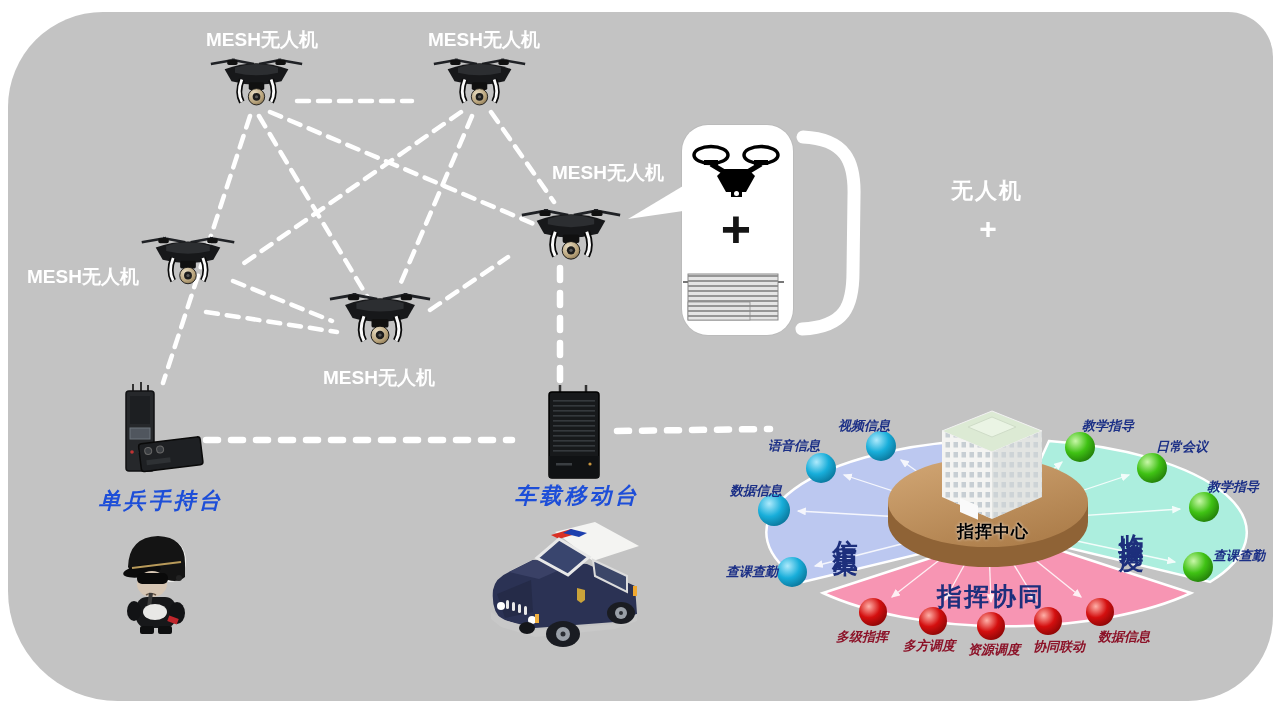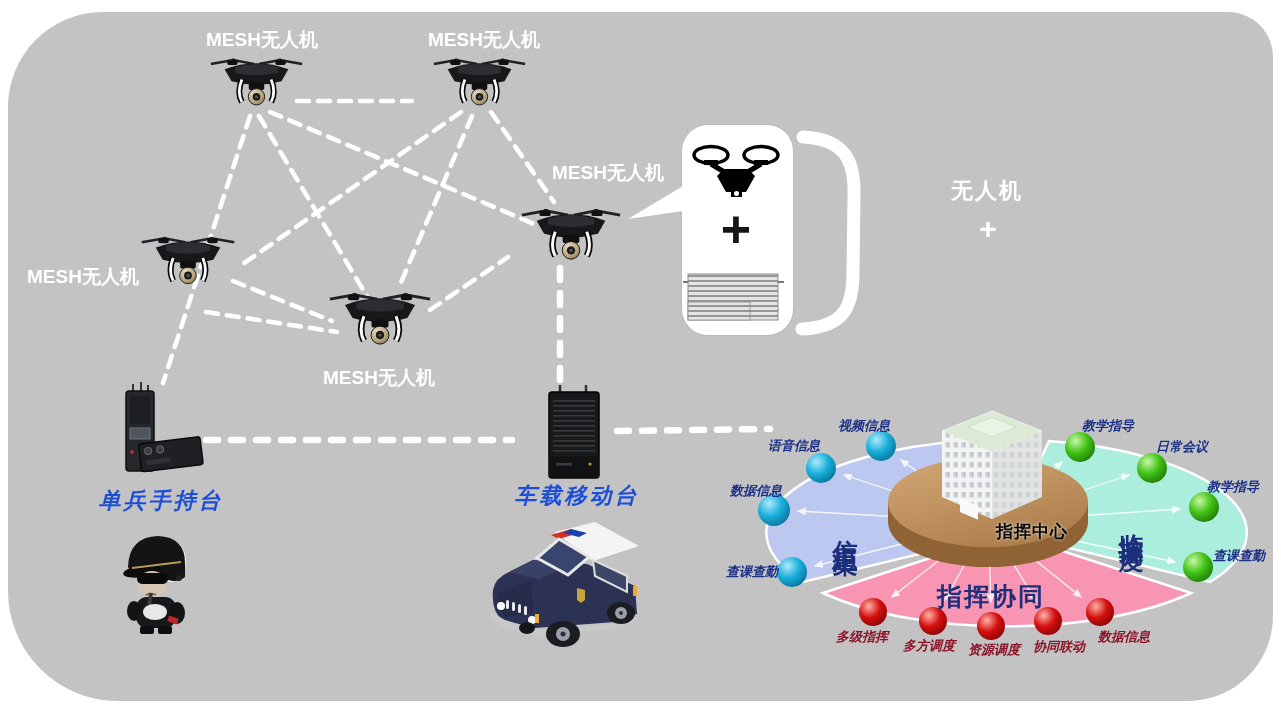--- a/index.html
+++ b/index.html
@@ -287,21 +287,21 @@
   <div class="lbl cardplus" style="left:736px;top:229px">+</div>
   <div class="lbl cap1" style="left:987px;top:191px">无人机</div>
   <div class="lbl capplus" style="left:988px;top:229px">+</div>
 
   <div class="lbl station" style="left:161px;top:501px">单兵手持台</div>
   <div class="lbl station" style="left:577px;top:496px">车载移动台</div>
 
   <div class="lbl sectorV" style="left:846px;top:528px">信息汇集</div>
   <div class="lbl sectorV" style="left:1132px;top:522px">监控调度</div>
   <div class="lbl sectorH" style="left:991px;top:596px">指挥协同</div>
-  <div class="lbl center-lbl" style="left:1032px;top:531px">指挥中心</div>
+  <div class="lbl center-lbl" style="left:993px;top:531px">指挥中心</div>
 
   <div class="lbl tag" style="left:864px;top:426px">视频信息</div>
   <div class="lbl tag" style="left:794px;top:446px">语音信息</div>
   <div class="lbl tag" style="left:756px;top:491px">数据信息</div>
   <div class="lbl tag" style="left:752px;top:572px">查课查勤</div>
 
   <div class="lbl tag" style="left:1108px;top:426px">教学指导</div>
   <div class="lbl tag" style="left:1182px;top:447px">日常会议</div>
   <div class="lbl tag" style="left:1233px;top:487px">教学指导</div>
   <div class="lbl tag" style="left:1239px;top:556px">查课查勤</div>

